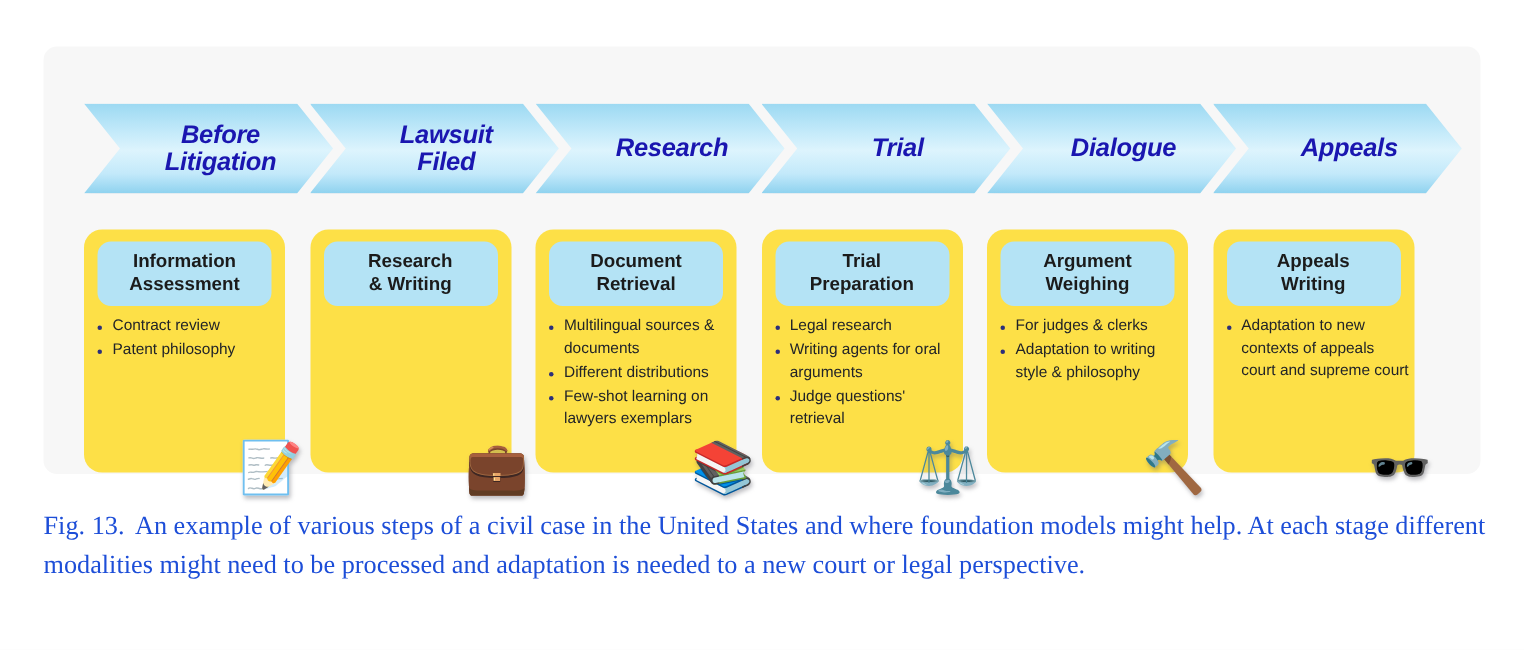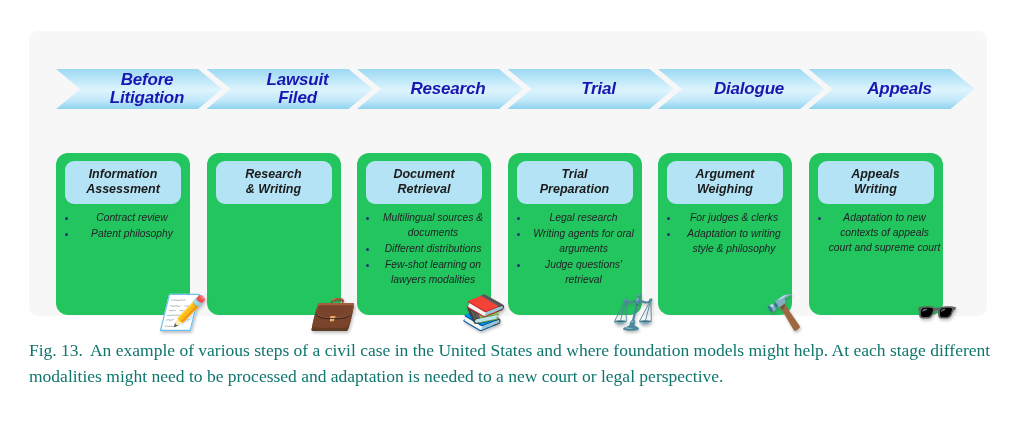--- a/index.html
+++ b/index.html
@@ -33,21 +33,21 @@
     width: 150px;
     height: 285px;
   }
 
   
   .chevron {
     position: absolute;
     left: 25px;
     top: 38px;
     width: 166px;
-    height: 40px;
+    height: 60px;
     background: linear-gradient(180deg,
                 #9cd9f2 0%,
                 #bfe8f9 28%,
                 #ddf4fd 52%,
                 #c3e9fa 78%,
                 #8ed2ef 100%);
     -webkit-clip-path: polygon(0 0, 142px 0, 166px 50%, 142px 100%, 0 100%, 24px 50%);
     clip-path: polygon(0 0, 142px 0, 166px 50%, 142px 100%, 0 100%, 24px 50%);
     filter: drop-shadow(2px 3px 2px rgba(120,120,130,0.35));
     display: flex;
@@ -67,24 +67,23 @@
     white-space: pre-line;
   }
 
   
   .card {
     position: absolute;
     left: 25px;
     top: 122px;
     width: 134px;
     height: 162px;
-    background: #22c55e;
+    background: #fde047;
     border-radius: 12px;
     box-sizing: border-box;
-    font-style: italic;
   }
   .card-title {
     position: absolute;
     left: 9px;
     top: 8px;
     width: 116px;
     background: #b4e3f5;
     border-radius: 9px;
     padding: 6px 2px 7px 2px;
     box-sizing: border-box;
@@ -104,21 +103,20 @@
     padding: 0;
     list-style: none;
   }
   .bullets li {
     position: relative;
     padding-left: 12px;
     font-size: 10.3px;
     line-height: 1.45;
     color: #222428;
     margin-bottom: 1px;
-    text-align: center;
   }
   .bullets li::before {
     content: "";
     position: absolute;
     left: 2px;
     top: 6px;
     width: 3px;
     height: 3px;
     border-radius: 50%;
     background: #2c2f7a;
@@ -137,21 +135,21 @@
 
   
   #caption {
     position: absolute;
     left: 29px;
     top: 338px;
     width: 962px;
     font-family: "Liberation Serif", serif;
     font-size: 17.5px;
     line-height: 1.48;
-    color: #0f766e;
+    color: #1d4ed8;
     text-align: left;
   }
   #caption .figlabel { margin-right: 7px; }
 </style>
 </head>
 <body>
 
 <div id="figure-panel">
   <div id="stages-row">
       <div class="stage-col" style="left: 2px; z-index: 10;">
@@ -183,21 +181,21 @@
       <div class="stage-col" style="left: 303px; z-index: 8;">
         <div class="chevron">
           <span class="chevron-label">Research</span>
         </div>
         <div class="card">
           <div class="card-title">Document
 Retrieval</div>
           <ul class="bullets">
             <li>Multilingual sources &amp; documents</li>
             <li>Different distributions</li>
-            <li>Few-shot learning on lawyers modalities</li>
+            <li>Few-shot learning on lawyers exemplars</li>
           </ul>
           <span class="card-icon">📚</span>
         </div>
       </div>
       <div class="stage-col" style="left: 453.5px; z-index: 7;">
         <div class="chevron">
           <span class="chevron-label">Trial</span>
         </div>
         <div class="card">
           <div class="card-title">Trial

